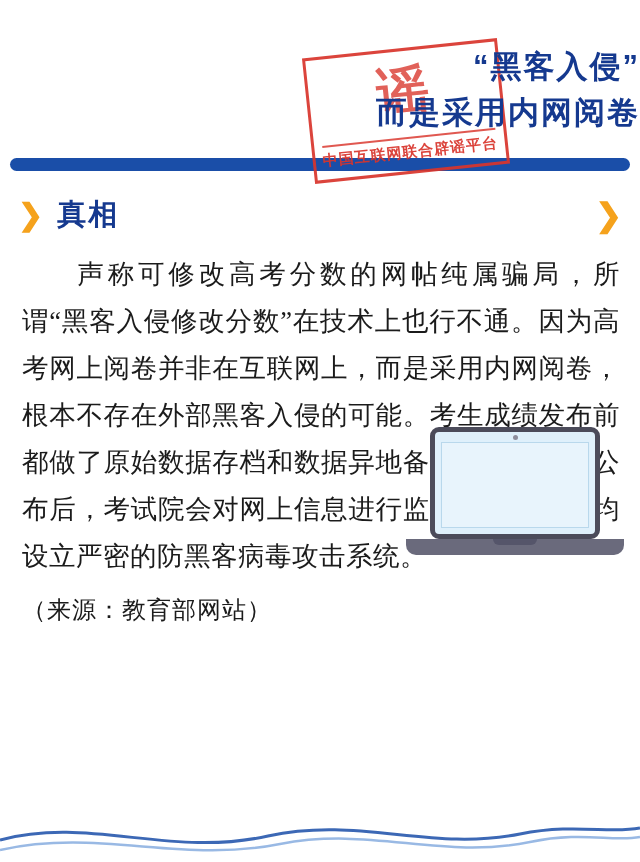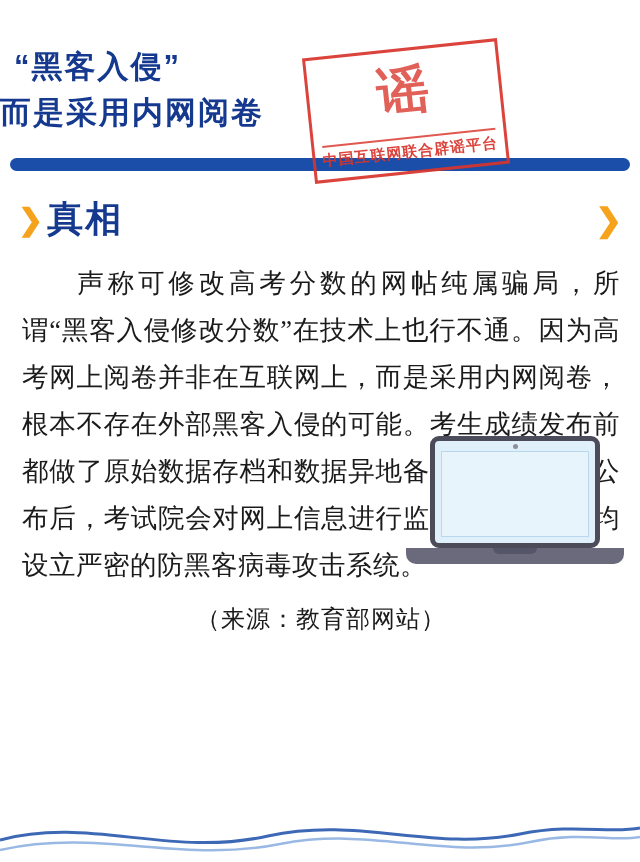--- a/index.html
+++ b/index.html
@@ -24,21 +24,21 @@
   
   .title-area {
     position: relative;
     padding-top: 44px;
     height: 140px;
     box-sizing: border-box;
   }
   .title-lines {
     position: relative;
     z-index: 2;
-    text-align: left;
+    text-align: right;
   }
   .title-line {
     font-family: "Liberation Sans", sans-serif;
     font-weight: bold;
     color: #15398f;
     font-size: 31px;
     letter-spacing: 2px;
     line-height: 46px;
   }
   .title-line.first {
@@ -122,25 +122,25 @@
     color: #f5a21c;
     font-family: "Liberation Sans", sans-serif;
     font-weight: bold;
     font-size: 30px;
     line-height: 30px;
   }
   .chev.right {
     font-size: 32px;
   }
   .section-title {
-    margin-left: 4px;
+    margin-left: 14px;
     color: #15398f;
     font-family: "Liberation Sans", sans-serif;
     font-weight: bold;
-    font-size: 36px;
+    font-size: 29px;
     letter-spacing: 2px;
   }
 
   
   .body-wrap {
     position: relative;
     margin: 16px 20px 0 22px;
   }
   .body-text {
     font-family: "Liberation Serif", serif;
@@ -210,21 +210,20 @@
     margin-left: -22px;
     width: 44px;
     height: 6px;
     background: #55556a;
     border-radius: 0 0 6px 6px;
   }
 
   
   .source {
     margin-top: 14px;
-    text-align: center;
     font-family: "Liberation Serif", serif;
     font-size: 24px;
     color: #1b1b1b;
     letter-spacing: 1px;
   }
 
   
   .bottom-wave {
     position: absolute;
     left: 0;

